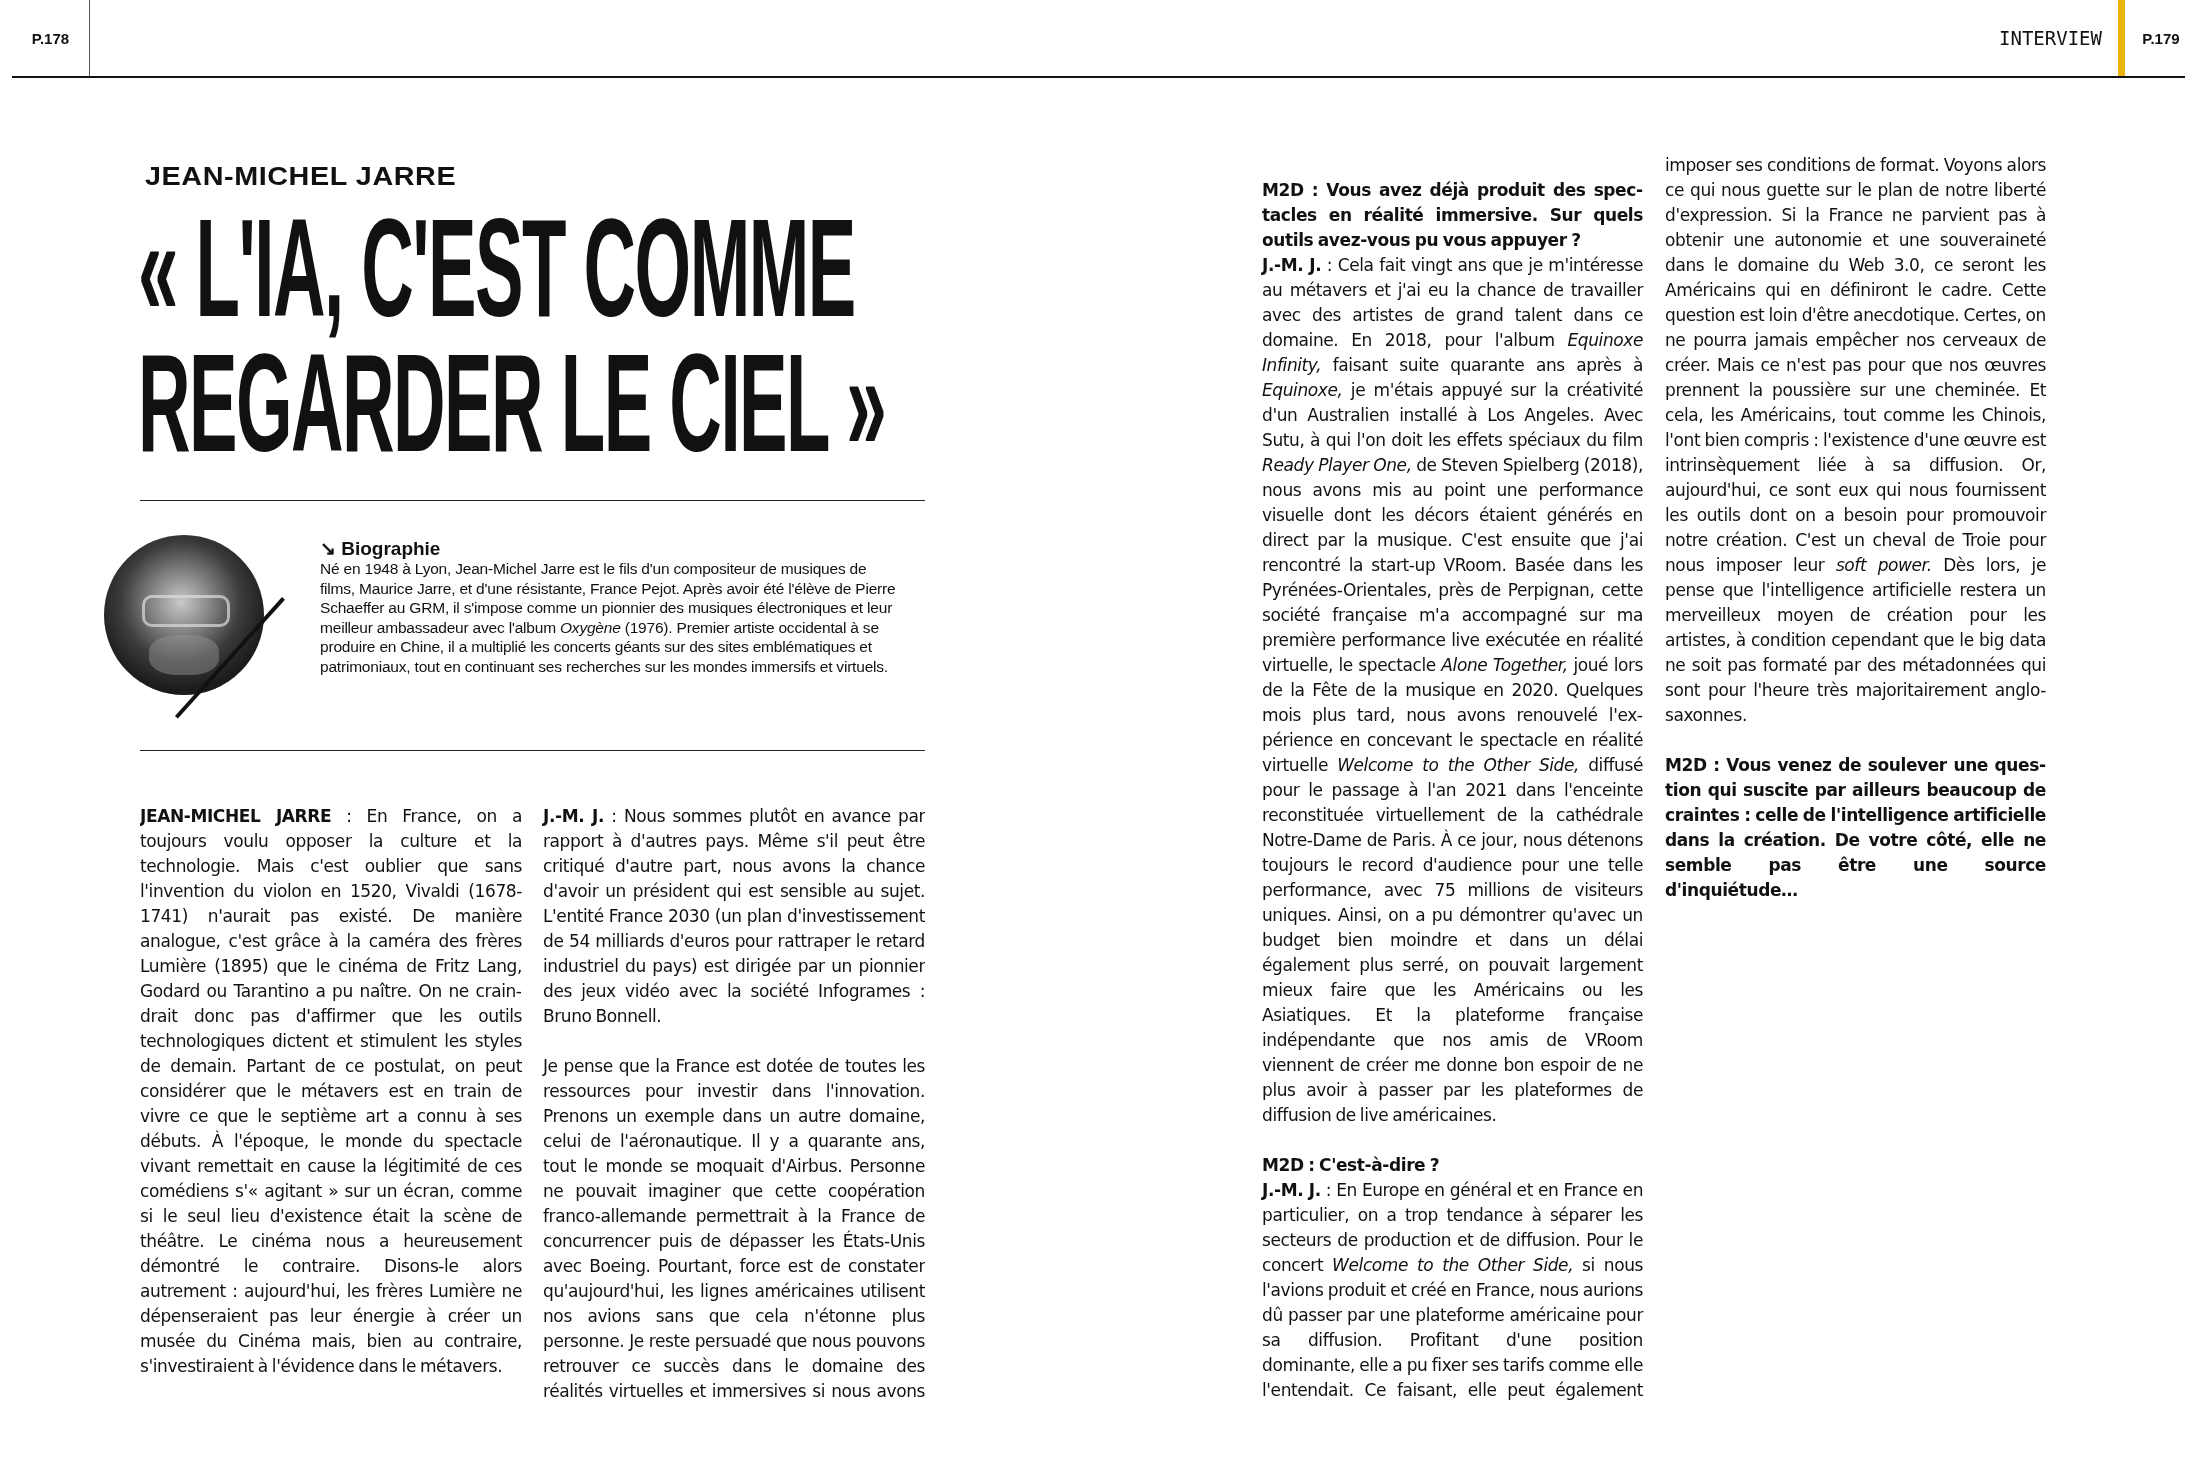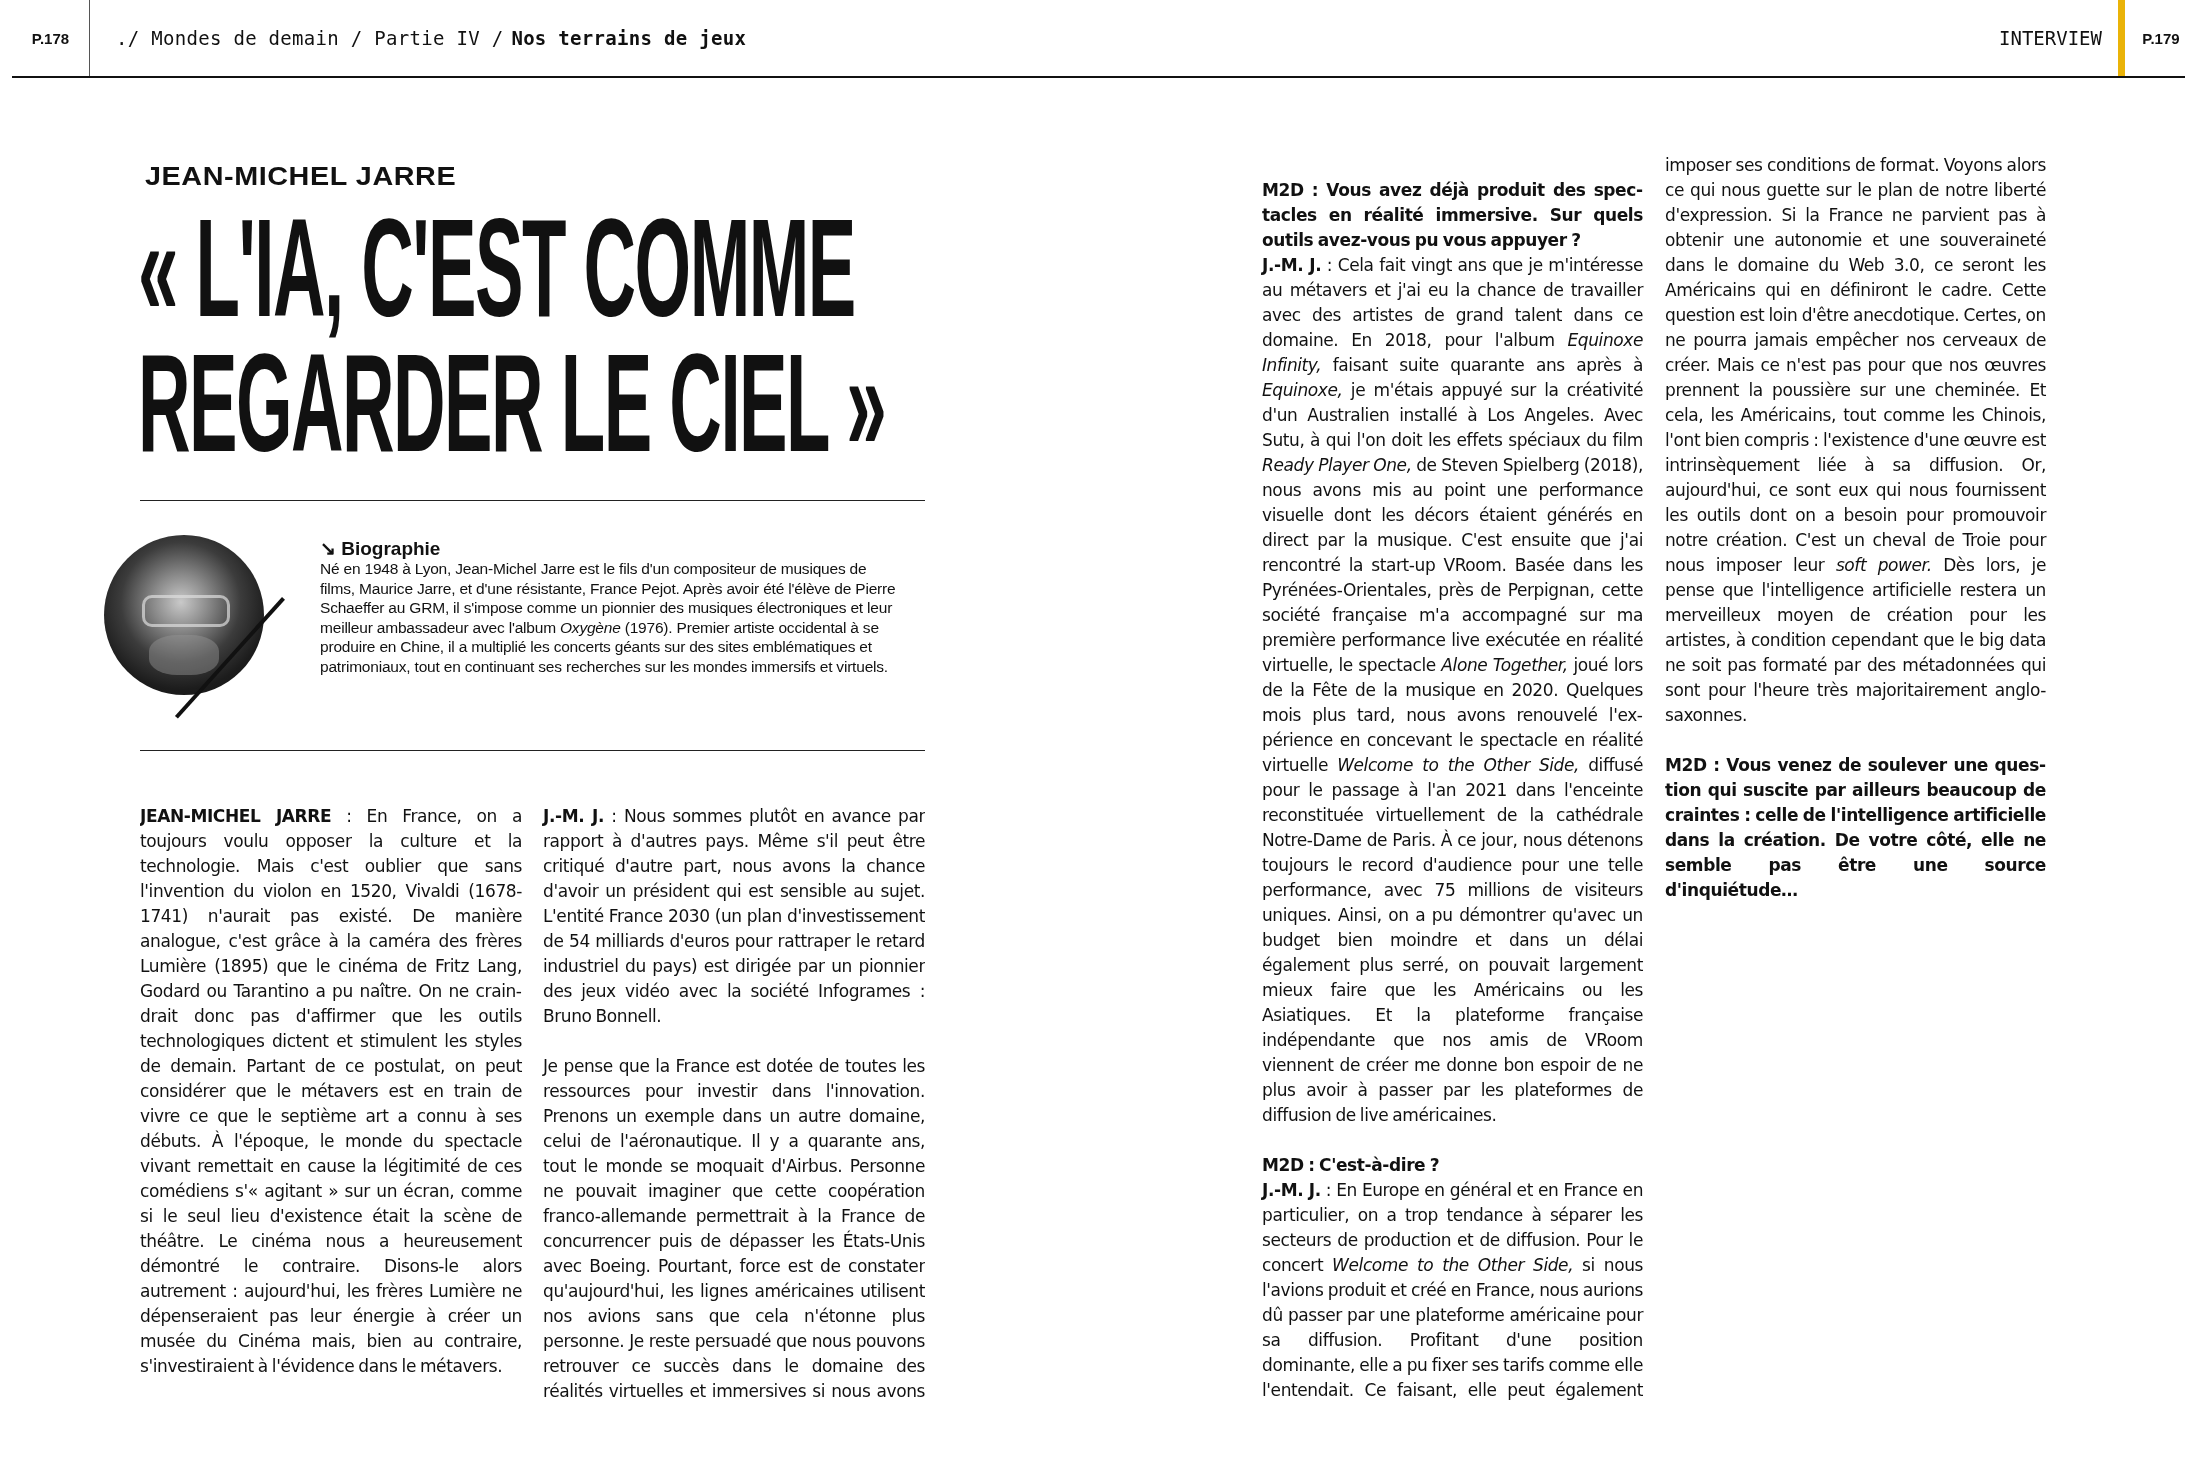--- a/index.html
+++ b/index.html
@@ -19,24 +19,20 @@
   .portrait .beard { position:absolute; left:45px; top:100px; width:70px; height:40px; border-radius:40%; background:rgba(150,150,150,0.45); }
   .slash { position:absolute; left:160px; top:600px; width:4px; height:160px; background:#111; transform:rotate(42deg); transform-origin:top left; left:282px; top:597px; }
   .bio-title { position:absolute; left:320px; top:537px; font-family:"Liberation Sans", sans-serif; font-weight:bold; font-size:19px; }
   .bio-text { position:absolute; left:320px; top:559px; width:580px; font-family:"Liberation Sans", sans-serif; font-size:15.5px; line-height:19.5px; letter-spacing:-0.2px; }
 </style>
 </head>
 <body>
 
 <div class="hdr">
   <div class="pg pg-left">P.178</div>
-  <div class="crumb">
-    <span>./ Mondes de demain / Partie IV /</span>
-    <b>Nos terrains de jeux</b>
-  </div>
   <div class="section">INTERVIEW</div>
   <div class="pg pg-right">P.179</div>
 </div>
 
 <div class="kicker">JEAN-MICHEL JARRE</div>
 <div class="headline">
   <div>« L'IA, C'EST COMME</div>
   <div>REGARDER LE CIEL »</div>
 </div>
 

